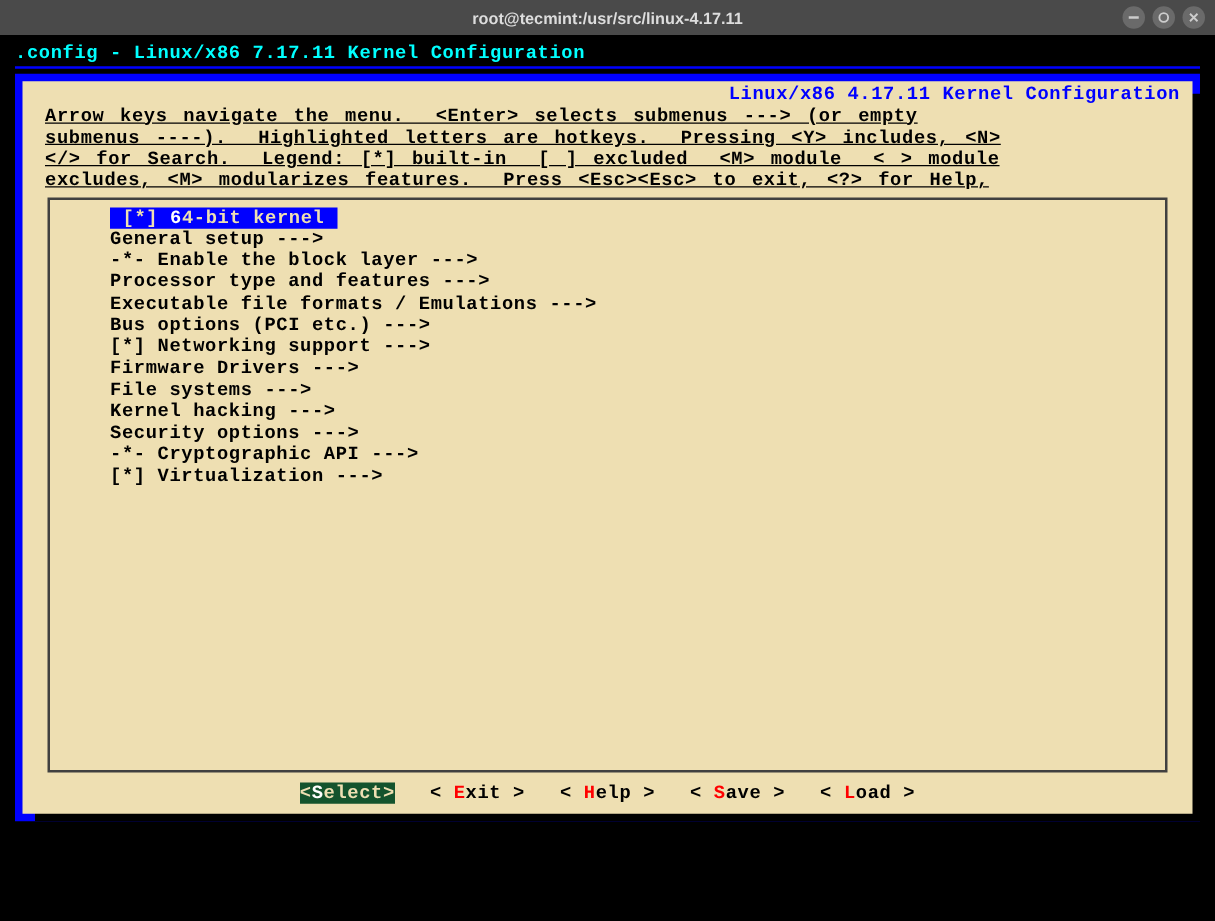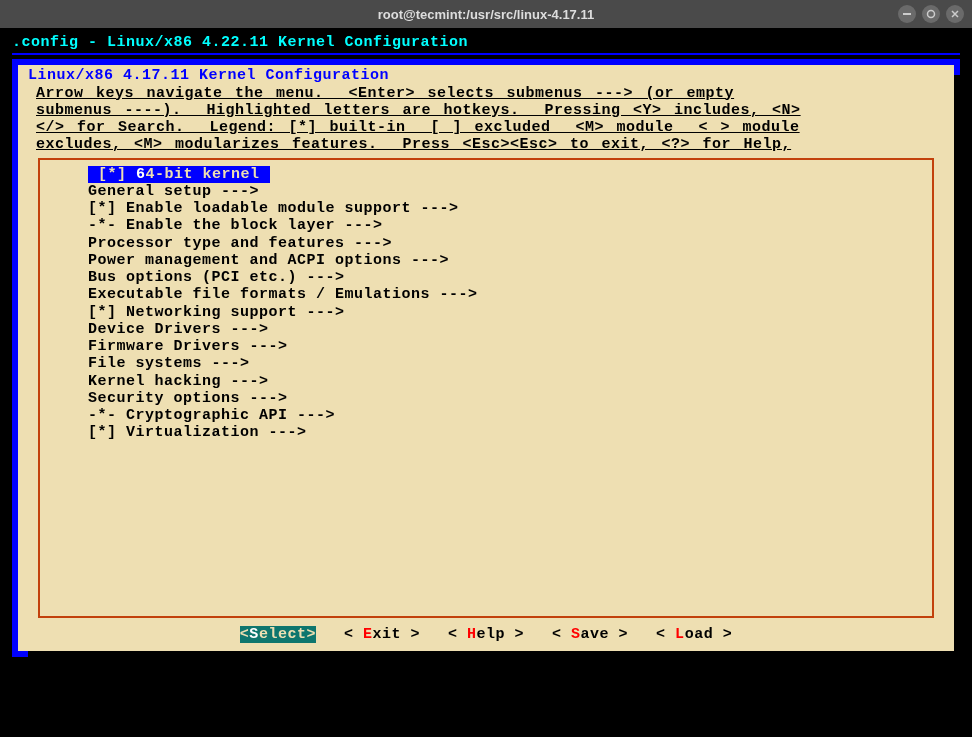--- a/index.html
+++ b/index.html
@@ -88,34 +88,34 @@
       bottom: -6px;
       background: #000;
     }
     .menuconfig-inner {
       background: #EEDFB2;
       color: #000;
       position: relative;
       padding: 4px 10px 8px 10px;
     }
     .inner-title {
-      text-align: left;
+      text-align: right;
       color: #0000FF;
       margin-top: -2px;
     }
     .help-block {
       padding: 0 8px;
       word-spacing: 3px;
       text-decoration: underline;
     }
     .help-block .line {
       white-space: pre;
     }
     .menu-box {
-      border: 2px solid #c2410c;
+      border: 2px solid #404040;
       margin: 4px 10px 8px 10px;
       padding: 6px 0 80px 0;
       min-height: 460px;
     }
     .menu-item {
       white-space: pre;
       padding: 0 10px;
     }
     .menu-item .hotkey {
       color: #0000FF;
@@ -137,21 +137,21 @@
     }
     .btn {
       display: inline-block;
       margin: 0 14px;
       white-space: pre;
     }
     .btn .bracket { color: #000; }
     .btn .label-hot { color: #FF0000; }
     .btn .label-rest { color: #000; }
     .btn.selected {
-      background: #0f766e;
+      background: #14532d;
     }
     .btn.selected .bracket { color: #EEDFB2; }
     .btn.selected .label-hot { color: #fff; }
     .btn.selected .label-rest { color: #EEDFB2; }
   </style>
 </head>
 <body>
 
 <div class="window">
   <div class="titlebar">
@@ -169,46 +169,43 @@
       </div>
       <div class="win-btn">
         <svg width="10" height="10" viewBox="0 0 10 10">
             <path d="M2 2 L8 8 M8 2 L2 8" stroke="#ccc" stroke-width="1.5"></path>
           </svg>
       </div>
     </div>
   </div>
 
   <div class="terminal">
-    <div class="config-header">.config - Linux/x86 4.22.11 Kernel Configuration</div>
+    <div class="config-header">.config - Linux/x86 7.17.11 Kernel Configuration</div>
     <div class="hr-line"></div>
 
     <div class="menuconfig-outer">
       <div class="menuconfig-shadow-wrap">
         <div class="shadow-box"></div>
         <div class="menuconfig-inner">
           <div class="inner-title">Linux/x86 4.17.11 Kernel Configuration</div>
           <div class="help-block">
             <div class="line">Arrow keys navigate the menu.  &lt;Enter&gt; selects submenus ---&gt; (or empty</div>
             <div class="line">submenus ----).  Highlighted letters are hotkeys.  Pressing &lt;Y&gt; includes, &lt;N&gt;</div>
             <div class="line">&lt;/&gt; for Search.  Legend: [*] built-in  [ ] excluded  &lt;M&gt; module  &lt; &gt; module</div>
             <div class="line">excludes, &lt;M&gt; modularizes features.  Press &lt;Esc&gt;&lt;Esc&gt; to exit, &lt;?&gt; for Help,</div>
           </div>
 
           <div class="menu-box" id="menu-list">
               <div class="menu-row"><span class="menu-item selected"><span>[*] </span><span class="hotkey">6</span><span>4-bit kernel</span></span></div>
               <div class="menu-row"><span class="prefix">    </span><span class="hotkey">G</span><span>eneral setup  ---&gt;</span></div>
-              <div class="menu-row"><span class="prefix">[*] </span><span class="hotkey">E</span><span>nable loadable module support  ---&gt;</span></div>
               <div class="menu-row"><span class="prefix">-*- </span><span class="hotkey">E</span><span>nable the block layer  ---&gt;</span></div>
               <div class="menu-row"><span class="prefix">    </span><span class="hotkey">P</span><span>rocessor type and features  ---&gt;</span></div>
-              <div class="menu-row"><span class="prefix">    </span><span class="hotkey">P</span><span>ower management and ACPI options  ---&gt;</span></div>
+              <div class="menu-row"><span class="prefix">    </span><span class="hotkey">E</span><span>xecutable file formats / Emulations  ---&gt;</span></div>
               <div class="menu-row"><span class="prefix">    </span><span class="hotkey">B</span><span>us options (PCI etc.)  ---&gt;</span></div>
-              <div class="menu-row"><span class="prefix">    </span><span class="hotkey">E</span><span>xecutable file formats / Emulations  ---&gt;</span></div>
               <div class="menu-row"><span class="prefix">[*] </span><span class="hotkey">N</span><span>etworking support  ---&gt;</span></div>
-              <div class="menu-row"><span class="prefix">    </span><span class="hotkey">D</span><span>evice Drivers  ---&gt;</span></div>
               <div class="menu-row"><span class="prefix">    </span><span class="hotkey">F</span><span>irmware Drivers  ---&gt;</span></div>
               <div class="menu-row"><span class="prefix">    </span><span class="hotkey">F</span><span>ile systems  ---&gt;</span></div>
               <div class="menu-row"><span class="prefix">    </span><span class="hotkey">K</span><span>ernel hacking  ---&gt;</span></div>
               <div class="menu-row"><span class="prefix">    </span><span class="hotkey">S</span><span>ecurity options  ---&gt;</span></div>
               <div class="menu-row"><span class="prefix">-*- </span><span class="hotkey">C</span><span>ryptographic API  ---&gt;</span></div>
               <div class="menu-row"><span class="prefix">[*] </span><span class="hotkey">V</span><span>irtualization  ---&gt;</span></div>
             </div>
 
           <div class="button-row" id="button-row"><span class="btn selected"><span class="bracket">&lt;</span><span class="label-hot">S</span><span class="label-rest">elect</span><span class="bracket">&gt;</span></span><span class="btn"><span class="bracket">&lt; </span><span class="label-hot">E</span><span class="label-rest">xit</span><span class="bracket"> &gt;</span></span><span class="btn"><span class="bracket">&lt; </span><span class="label-hot">H</span><span class="label-rest">elp</span><span class="bracket"> &gt;</span></span><span class="btn"><span class="bracket">&lt; </span><span class="label-hot">S</span><span class="label-rest">ave</span><span class="bracket"> &gt;</span></span><span class="btn"><span class="bracket">&lt; </span><span class="label-hot">L</span><span class="label-rest">oad</span><span class="bracket"> &gt;</span></span></div>
         </div>

